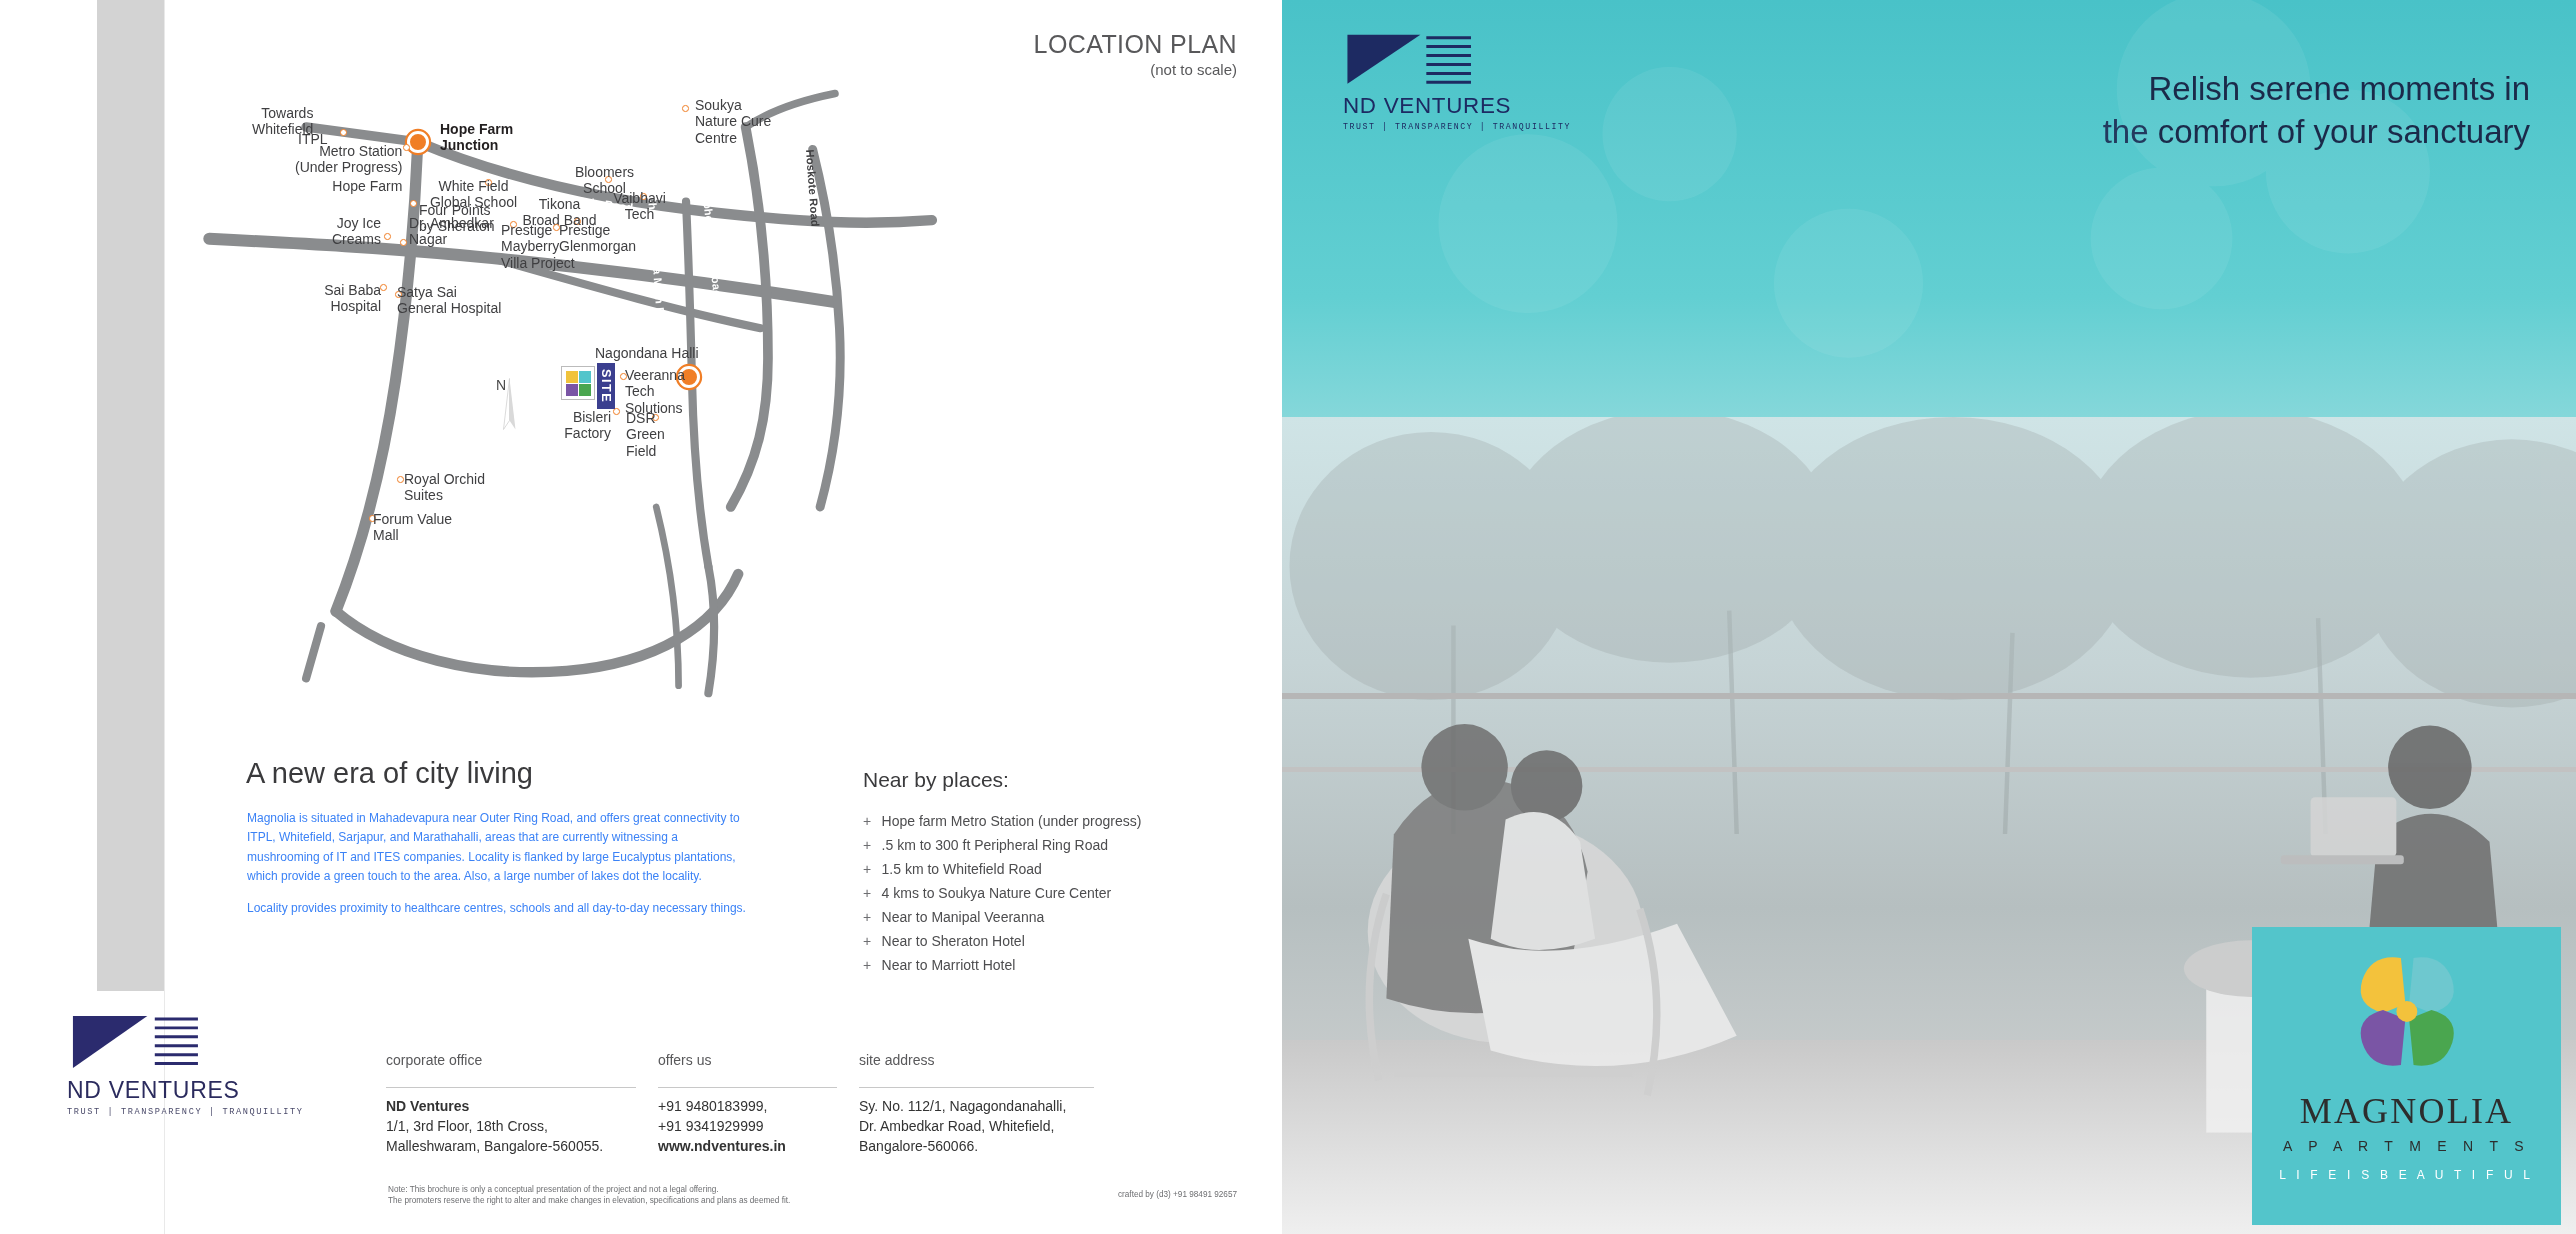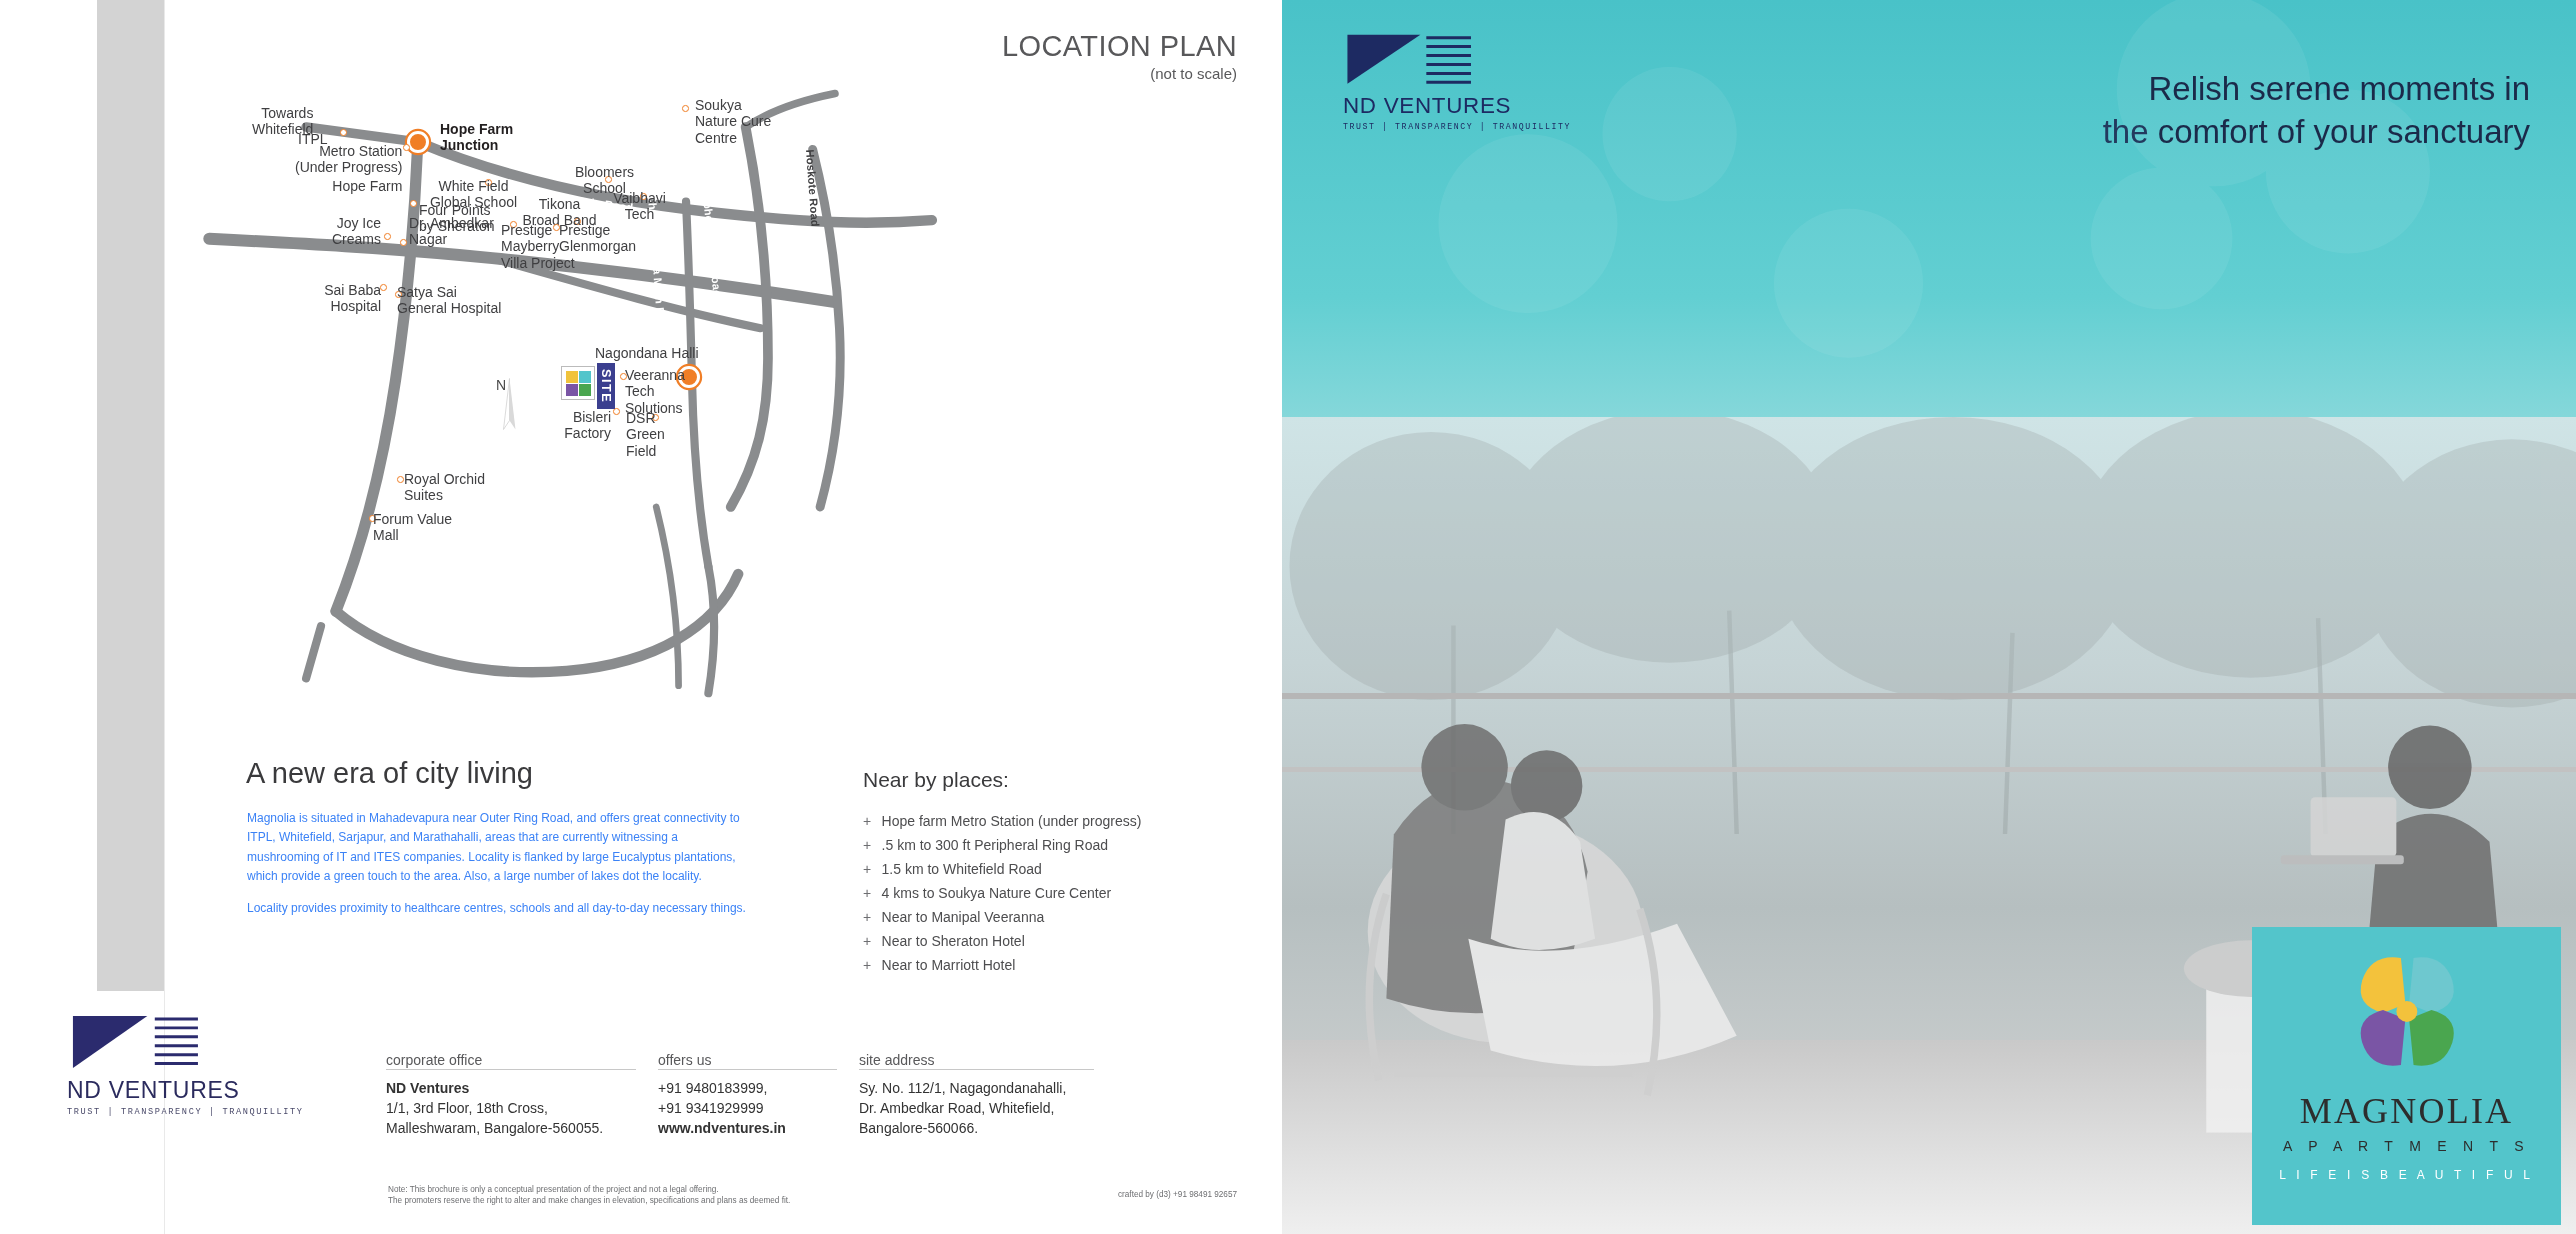--- a/index.html
+++ b/index.html
@@ -31,21 +31,21 @@
     position: absolute; left: 164px; top: 0; width: 0.7px; height: 1234px;
     background: #e9e9e9;
   }
 
   
   .loc-title {
     position: absolute; right: 45px; top: 30px;
     text-align: right;
     color: #58585a;
   }
-  .loc-title .t1 { font-size: 29px; letter-spacing: 0.4px; }
+  .loc-title .t1 { font-size: 25px; letter-spacing: 0.4px; }
   .loc-title .t2 { font-size: 15px; margin-top: 1.5px; }
 
   
   .map {
     position: absolute; left: 194px; top: 60px; width: 1066px; height: 663px;
   }
   .map svg { position: absolute; left: 0; top: 0; }
   .maplabel {
     position: absolute;
     font-size: 14px; line-height: 16.4px;
@@ -116,21 +116,21 @@
   .nd-tag { font-size: 8.6px; letter-spacing: 1.6px; color: #4a4a6a; margin-top: 3px; font-family: Liberation Mono, monospace;}
 
   .footer-cols {
     position: absolute; left: 386px; top: 1052px; width: 730px;
     display: flex;
   }
   .fc { padding-right: 22.4px; }
   .fc.c1 { width: 272px; }
   .fc.c2 { width: 201px; }
   .fc.c3 { width: 257px; }
-  .fc .hdr { font-size: 14px; color: #58585a; padding-bottom: 1px; border-bottom: 0.7px solid #c8c8c8; }
+  .fc .hdr { font-size: 14px; color: #58585a; padding-bottom: 19px; border-bottom: 0.7px solid #c8c8c8; }
   .fc .bd { font-size: 14px; line-height: 20px; color: #333; padding-top: 8.2px; }
   .fc .bd b { font-weight: bold; }
   .note {
     position: absolute; left: 388px; top: 1184px; width: 522px;
     font-size: 8.2px; line-height: 11.2px; color: #6d6e71;
   }
   .crafted {
     position: absolute; left: 1118px; top: 1190px;
     font-size: 8.2px; color: #6d6e71;
   }

